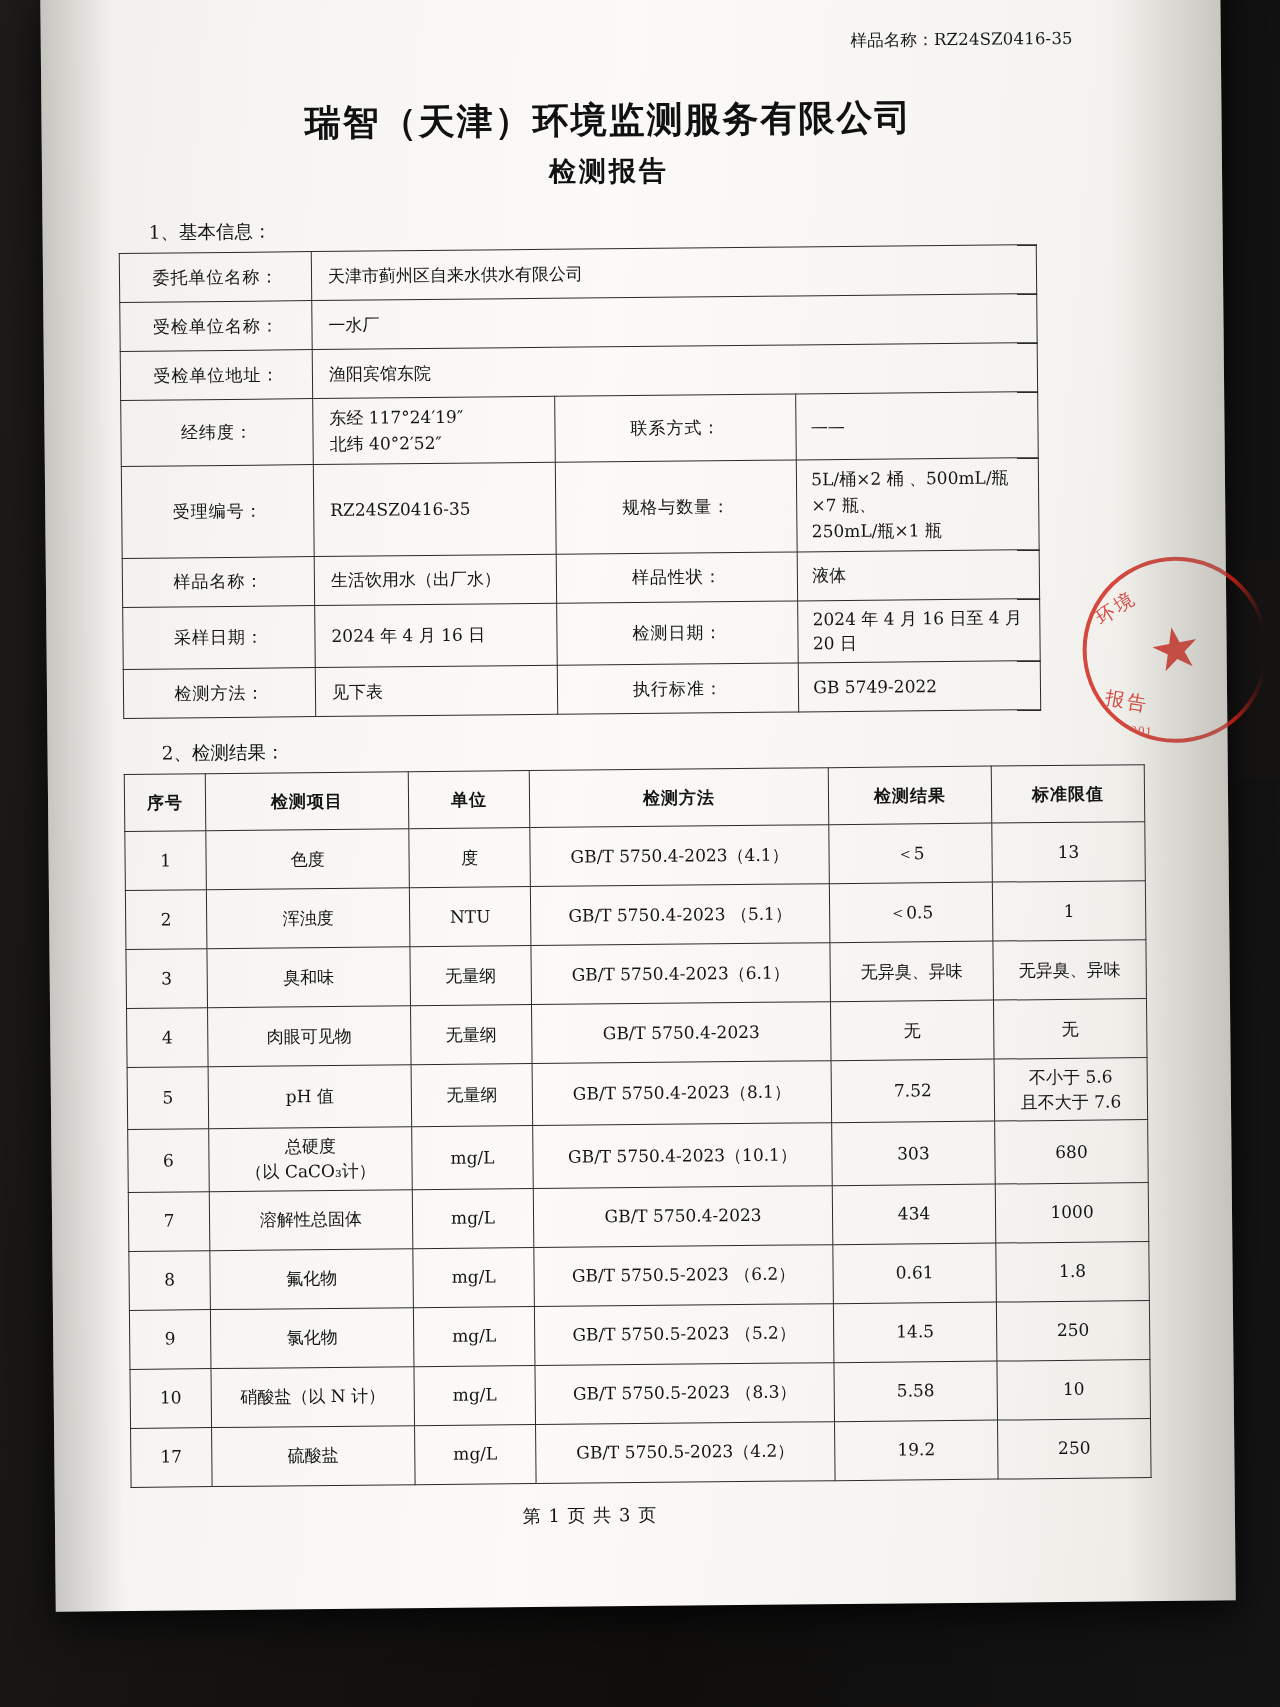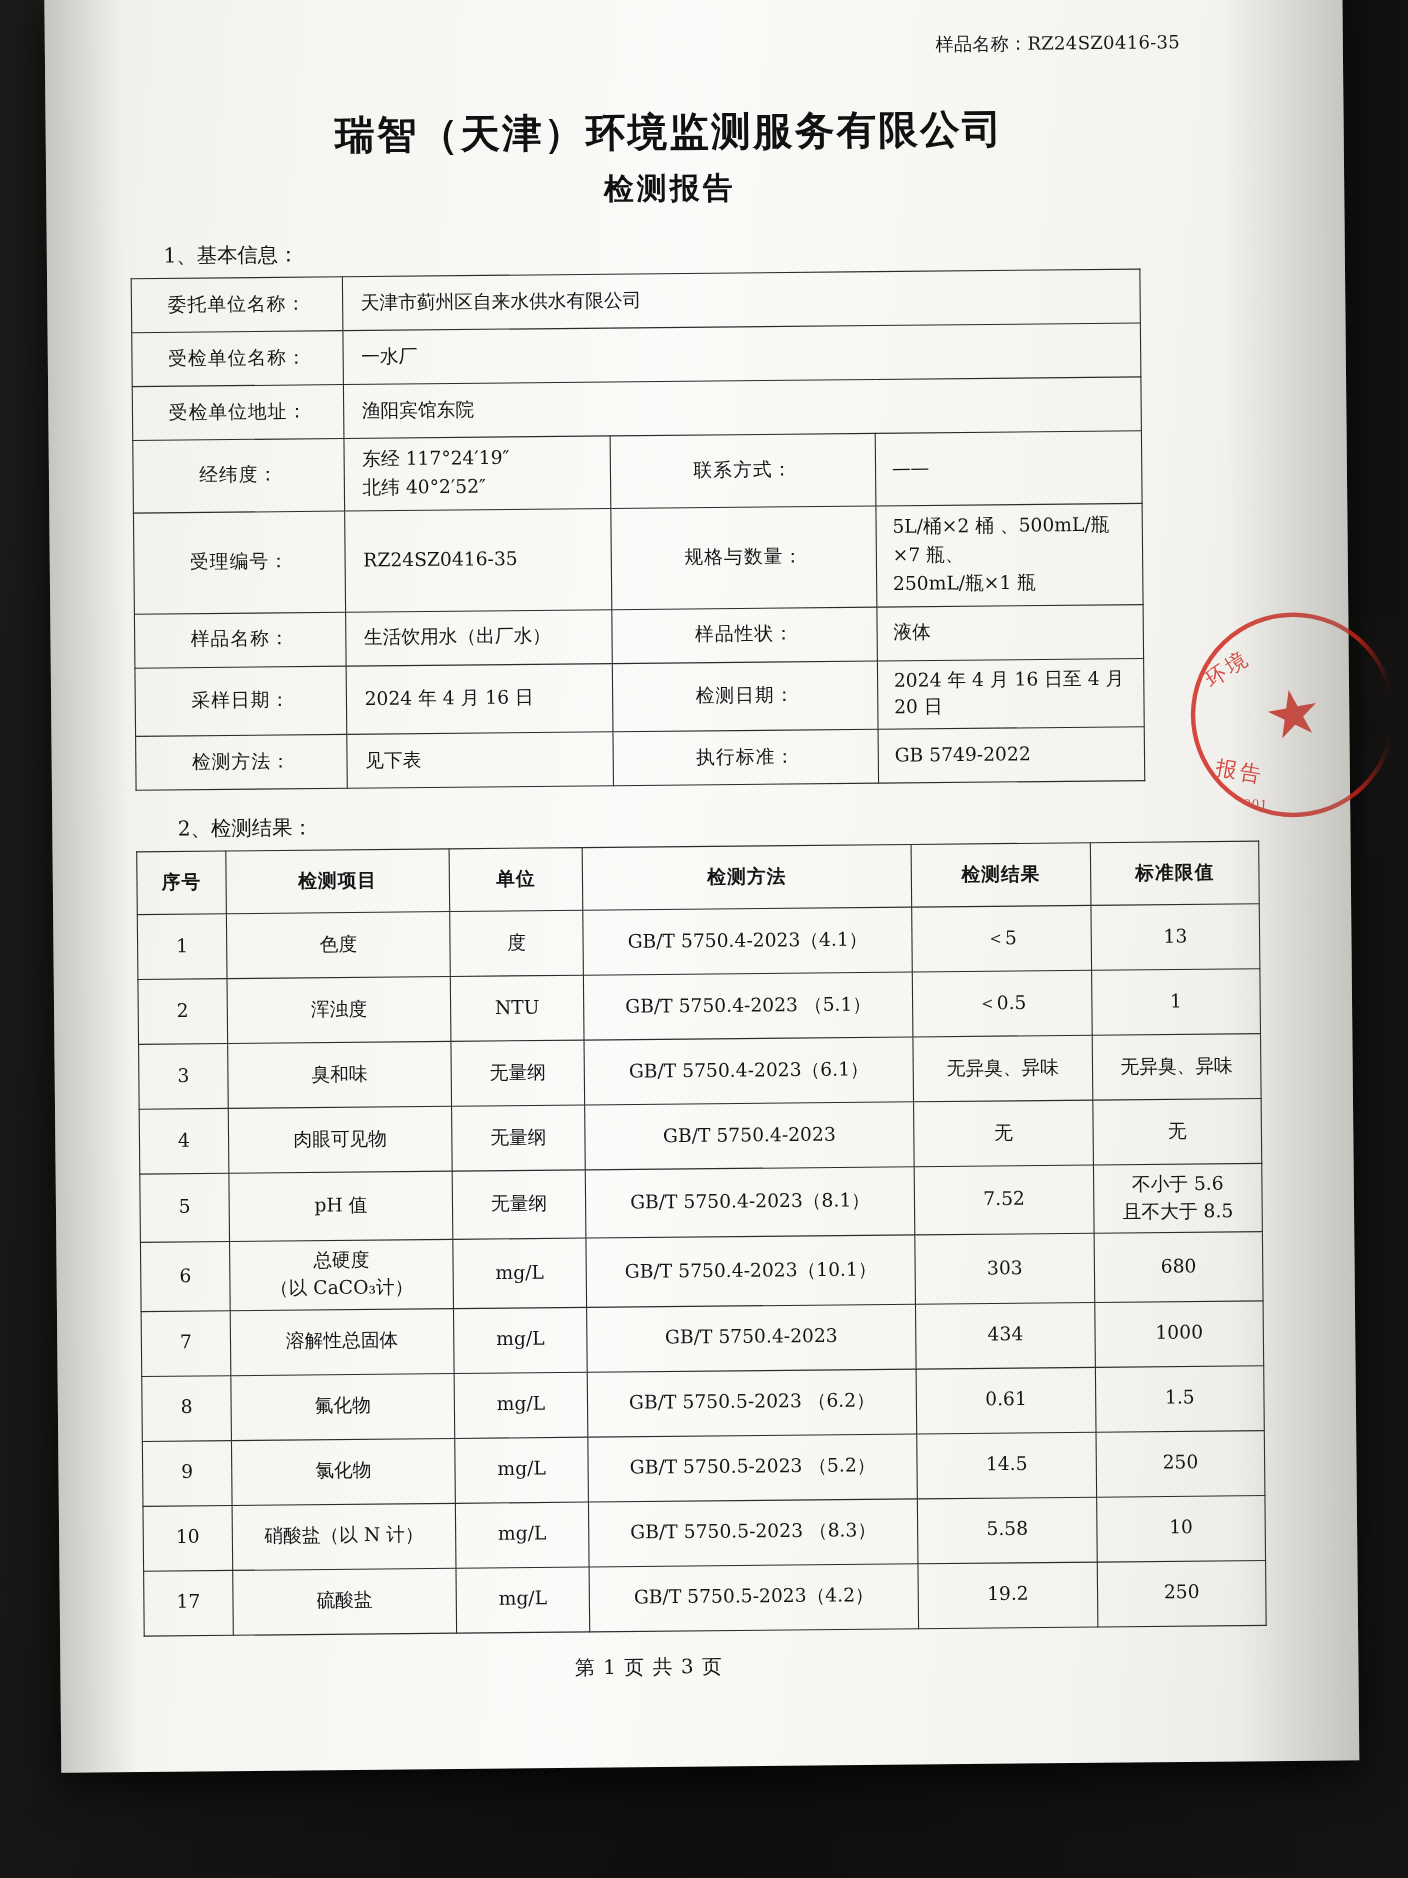--- a/index.html
+++ b/index.html
@@ -391,21 +391,21 @@
               <div>无量纲</div>
             </td>
             <td class="col-method">
               <div>GB/T 5750.4-2023（8.1）</div>
             </td>
             <td class="col-res">
               <div>7.52</div>
             </td>
             <td class="col-limit">
               <div>不小于 5.6</div>
-              <div>且不大于 8.5</div>
+              <div>且不大于 7.6</div>
             </td>
           </tr>
           <tr>
             <td class="col-no">
               <div>6</div>
             </td>
             <td class="col-item">
               <div>总硬度</div>
               <div>（以 CaCO₃计）</div>
             </td>
@@ -452,21 +452,21 @@
             <td class="col-unit">
               <div>mg/L</div>
             </td>
             <td class="col-method">
               <div>GB/T 5750.5-2023 （6.2）</div>
             </td>
             <td class="col-res">
               <div>0.61</div>
             </td>
             <td class="col-limit">
-              <div>1.5</div>
+              <div>1.8</div>
             </td>
           </tr>
           <tr>
             <td class="col-no">
               <div>9</div>
             </td>
             <td class="col-item">
               <div>氯化物</div>
             </td>
             <td class="col-unit">

